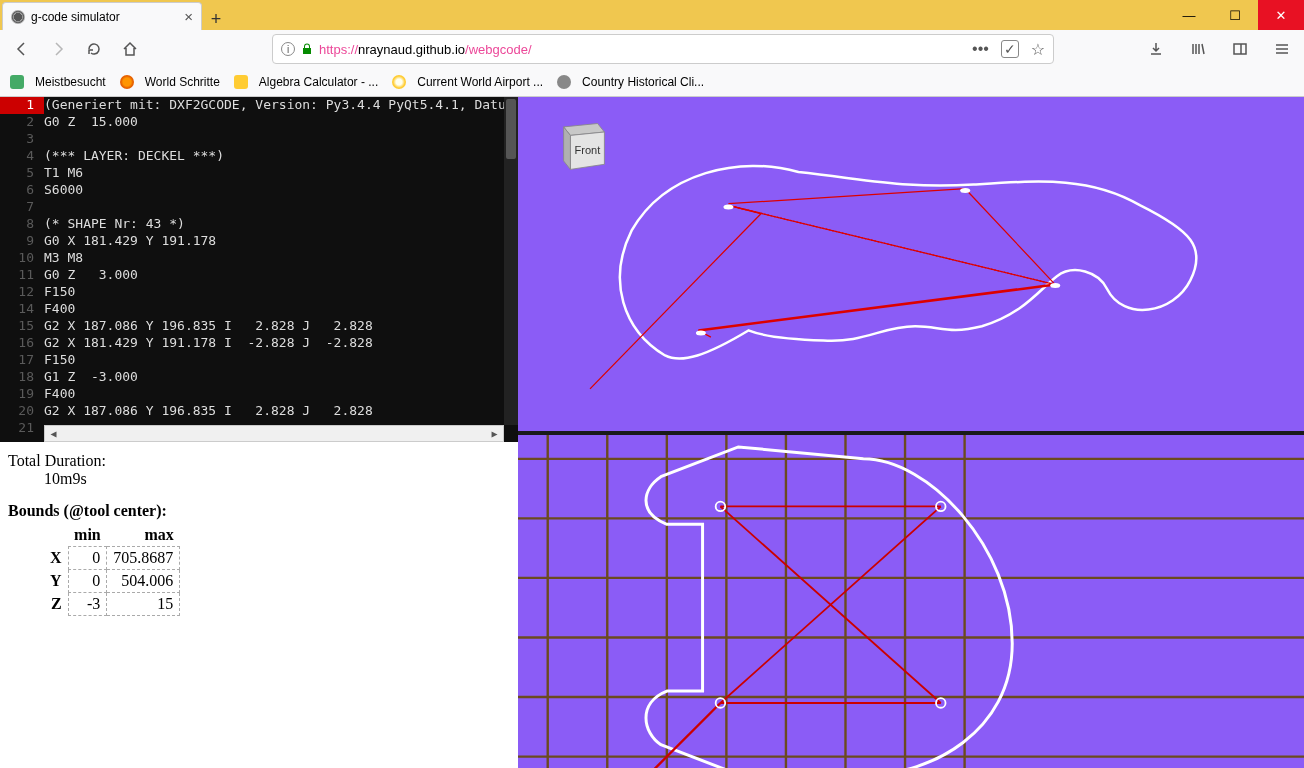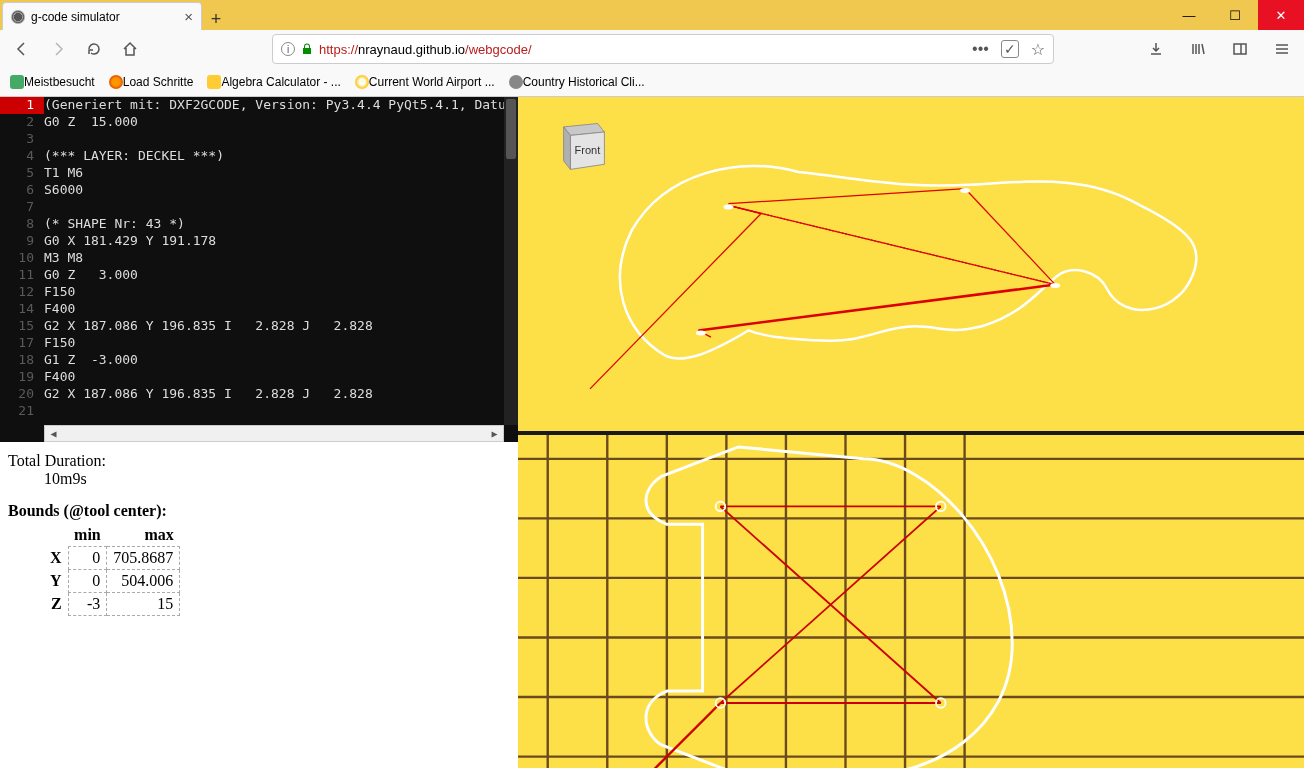--- a/index.html
+++ b/index.html
@@ -13,29 +13,29 @@
 .newtab-btn { width: 28px; display: flex; align-items: center; justify-content: center; font-size: 18px; color: #333; cursor: pointer; }
 .win-controls { margin-left: auto; display: flex; }
 .win-btn { width: 46px; display: flex; align-items: center; justify-content: center; font-size: 13px; color: #000; }
 .win-close { background: #e81123; color: #fff; }
 
 
 .navbar { height: 38px; background: #f9f9fa; border-bottom: 0px solid #e0e0e0; display: flex; align-items: center; padding: 0 8px; gap: 8px; }
 .nav-icon { width: 28px; height: 28px; display: flex; align-items: center; justify-content: center; color: #555; cursor: pointer; border-radius: 4px; }
 .nav-icon svg { width:16px;height:16px; }
 .urlbar { flex: 1; height: 30px; border: 1px solid #ccc; border-radius: 4px; display: flex; align-items: center; padding: 0 8px; background: #fff; gap: 6px; font-size: 13px; margin: 0 60px 0 120px; }
-.url-gray { color: #b91c1c; }
+.url-gray { color: #ec4899; }
 .url-black { color: #000; }
 .lock-icon { width:12px;height:12px;fill:#058b00; }
 .urlbar-actions { margin-left:auto; display:flex; gap:12px; color:#555; font-size:16px; align-items:center; }
 .right-icons { display:flex; gap:14px; align-items:center; margin-left: 20px; }
 
 
 .bookmarks { height: 29px; background: #f9f9fa; border-bottom: 1px solid #ccc; display: flex; align-items: center; gap: 14px; padding: 0 10px; font-size: 12px; }
-.bookmark { display: flex; align-items: flex-end; gap: 0; cursor: pointer; }
+.bookmark { display: flex; align-items: flex-end; gap: 11px; cursor: pointer; }
 .bookmark .bicon { width:14px;height:14px;border-radius:3px;flex-shrink:0; }
 
 
 .content { display: flex; height: calc(768px - 30px - 38px - 29px); }
 .left-pane { width: 518px; display: flex; flex-direction: column; }
 .right-pane { flex: 1; display: flex; flex-direction: column; background: #000; position: relative; }
 
 
 .editor { height: 345px; background: #0f0f0f; font-family: Consolas, monospace; font-size: 13px; overflow: hidden; position: relative; }
 .line { height: 17px; display: flex; }
@@ -53,21 +53,21 @@
 
 
 .info { padding: 10px 8px; font-family: "Times New Roman", serif; font-size: 16px; }
 .info .indent { margin-left: 36px; }
 .info table { margin-left: 36px; border-collapse: collapse; margin-top: 4px; }
 .info th, .info td { padding: 2px 6px; text-align: right; }
 .info td { border: 1px dashed #aaa; }
 .info .axis { font-weight: bold; border: none; }
 
 
-.view3d { flex: 1; position: relative; background: #fde047; overflow: hidden; }
+.view3d { flex: 1; position: relative; background: #8b5cf6; overflow: hidden; }
 .cube { position: absolute; top: 18px; left: 30px; width: 72px; height: 68px; }
 .right-scroll { position:absolute; right:0; top:0; bottom:0; width:14px; background:#f0f0f0; border-left:1px solid #ccc; }
 .right-scroll .arrow{height:15px;text-align:center;color:#555;font-size:9px;}
 .right-scroll .thumb{background:#c0c0c0;margin:1px;height:400px;border:1px solid #999;}
 </style>
 </head>
 <body>
 
 <div class="titlebar">
   <div class="tab-strip">
@@ -148,21 +148,21 @@
   </div>
 </div>
 
 <div class="bookmarks">
   <div class="bookmark">
       <span class="bicon" style="background:#4a6;"></span>
       <span>Meistbesucht</span>
     </div>
   <div class="bookmark">
       <span class="bicon" style="background:radial-gradient(circle,#ff9500 40%,#e66000 60%);border-radius:50%;"></span>
-      <span>Load Schritte</span>
+      <span>World Schritte</span>
     </div>
   <div class="bookmark">
       <span class="bicon" style="background:#ffcc33;border-radius:3px;"></span>
       <span>Algebra Calculator - ...</span>
     </div>
   <div class="bookmark">
       <span class="bicon" style="background:radial-gradient(circle,#ffe 30%,#fc3 60%);border-radius:50%;"></span>
       <span>Current World Airport ...</span>
     </div>
   <div class="bookmark">
@@ -223,20 +223,24 @@
             <div class="lineno">12</div>
             <div class="codetext">F150</div>
           </div>
           <div class="line">
             <div class="lineno">14</div>
             <div class="codetext">F400</div>
           </div>
           <div class="line">
             <div class="lineno">15</div>
             <div class="codetext">G2 X 187.086 Y 196.835 I   2.828 J   2.828</div>
+          </div>
+          <div class="line">
+            <div class="lineno">16</div>
+            <div class="codetext">G2 X 181.429 Y 191.178 I  -2.828 J  -2.828</div>
           </div>
           <div class="line">
             <div class="lineno">17</div>
             <div class="codetext">F150</div>
           </div>
           <div class="line">
             <div class="lineno">18</div>
             <div class="codetext">G1 Z  -3.000</div>
           </div>
           <div class="line">

